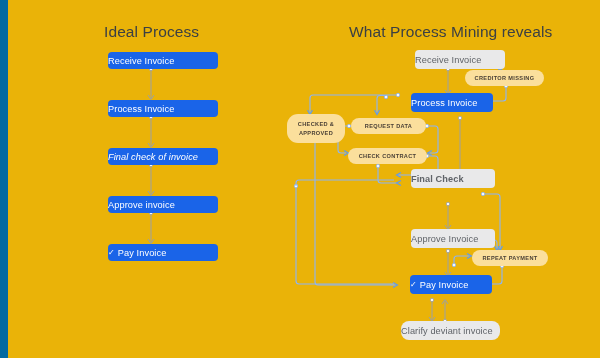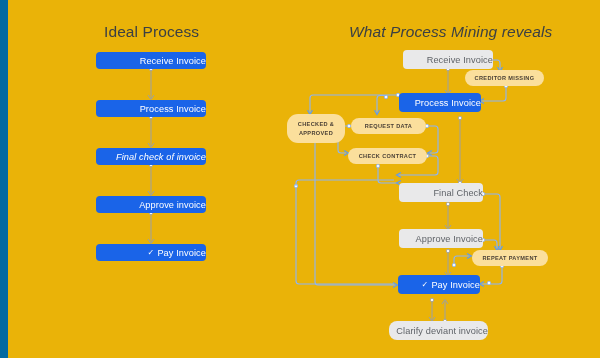--- a/index.html
+++ b/index.html
@@ -19,30 +19,31 @@
   }
   .col-title {
     position: absolute;
     font-size: 15.5px;
     color: #3c4043;
     font-weight: 400;
     letter-spacing: 0.1px;
     white-space: nowrap;
   }
   #title-ideal { left: 96px; top: 23px; }
-  #title-mining { left: 341px; top: 23px; font-style: italic; }
+  #title-mining { left: 341px; top: 23px; }
 
   .node {
     position: absolute;
     box-sizing: border-box;
     display: flex;
     align-items: center;
-    justify-content: flex-end;
+    justify-content: flex-start;
     white-space: nowrap;
     letter-spacing: 0.1px;
+    margin-left: 12px;
   }
   .node-blue {
     background: #1a64e8;
     color: #ffffff;
     border-radius: 4px;
     font-size: 9.2px;
   }
   .node-gray {
     background: #e9e9ea;
     color: #5f6368;
@@ -215,21 +216,21 @@
   </svg>
 
   <div class="node node-gray" style="left:395px; top:50px; width:90px; height:19px;">
     <span>Receive Invoice</span>
   </div>
 
   <div class="node node-blue" style="left:391px; top:93px; width:82px; height:19px;">
     <span>Process Invoice</span>
   </div>
 
-  <div class="node node-gray" style="left:391px; top:183px; width:84px; height:19px;">
+  <div class="node node-gray" style="left:391px; top:169px; width:84px; height:19px;font-weight:bold;">
     <span>Final Check</span>
   </div>
 
   <div class="node node-gray" style="left:391px; top:229px; width:84px; height:19px;">
     <span>Approve Invoice</span>
   </div>
 
   <div class="node node-blue" style="left:390px; top:275px; width:82px; height:19px;">
     <span class="check">✓</span>
     <span>Pay Invoice</span>

